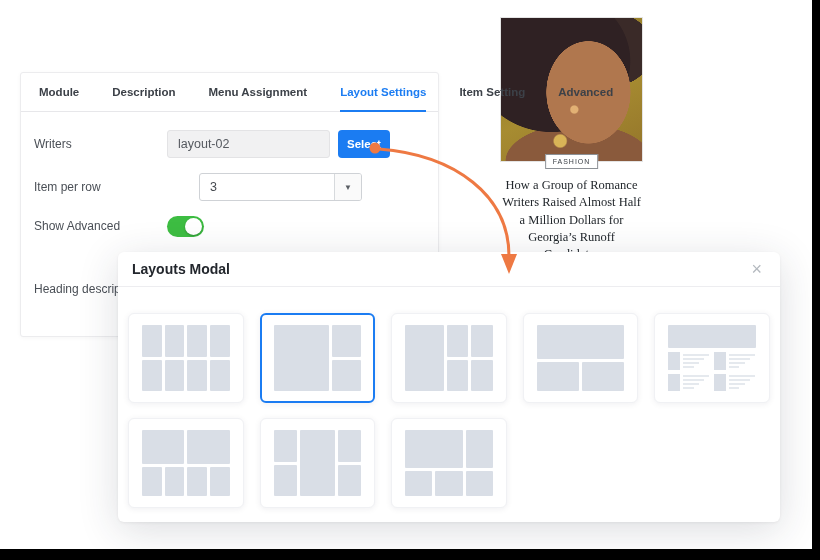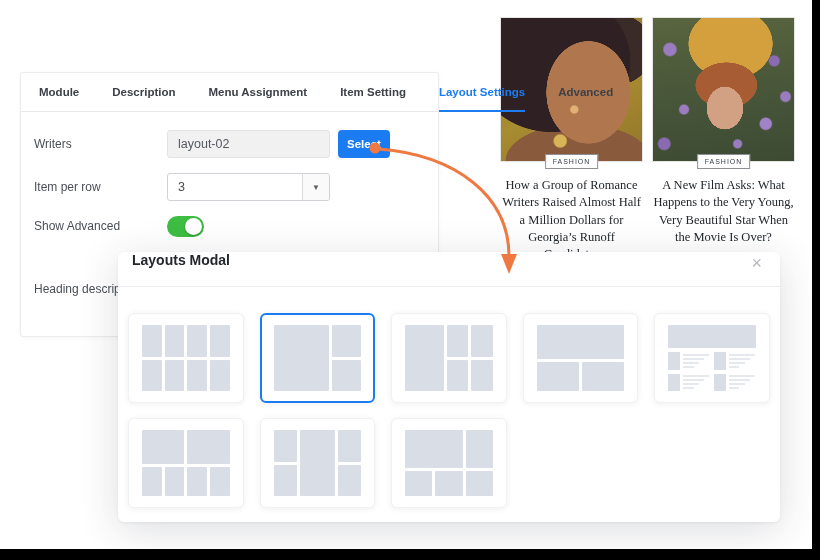--- a/index.html
+++ b/index.html
@@ -29,21 +29,21 @@
   .dropdown .val{padding:0 10px;font-size:12.5px;color:#45494f;}
   .dropdown .caret{width:26px;height:100%;border-left:1px solid #d7dadd;background:#fafafa;
                    display:flex;align-items:center;justify-content:center;font-size:8px;color:#5a5e64;}
   .toggle{width:37px;height:21px;border-radius:11px;background:#3dbd42;position:relative;cursor:pointer;}
   .toggle .knob{position:absolute;top:2px;right:2px;width:17px;height:17px;border-radius:50%;background:#fff;
                 box-shadow:0 1px 2px rgba(0,0,0,.25);}
 
   
   .modal{position:absolute;left:118px;top:252px;width:662px;height:270px;background:#fff;border-radius:6px;
          box-shadow:0 8px 40px rgba(40,45,60,.16), 0 1px 3px rgba(0,0,0,.06);z-index:10;}
-  .modal-head{height:35px;display:flex;justify-content:space-between;
+  .modal-head{height:35px;display:flex;align-items:center;justify-content:space-between;
               padding:0 14px;border-bottom:1px solid #ededf0;box-sizing:border-box;}
   .modal-title{font-size:14px;font-weight:bold;color:#23272d;}
   .modal-close{font-size:18px;color:#b4b9bf;line-height:1;cursor:pointer;padding:2px 4px;}
   .modal-body{padding:26px 10px 14px;display:grid;grid-template-columns:repeat(5,1fr);
               column-gap:16px;row-gap:15px;box-sizing:border-box;}
   .thumb{height:90px;background:#fff;border:1px solid #f0f1f4;border-radius:6px;
          box-shadow:0 1px 6px rgba(30,35,50,.07);padding:11px 13px;box-sizing:border-box;cursor:pointer;}
   .thumb.selected{border:2px solid #1b7cf2;padding:10px 12px;}
   .pat{display:grid;width:100%;height:100%;gap:3px;}
   .pat>div{background:#d9dee6;border-radius:1px;}
@@ -105,32 +105,32 @@
 </head>
 <body>
 
 <div class="stage">
 
   <div class="settings">
     <div class="tabs">
         <div class="tab">Module</div>
         <div class="tab">Description</div>
         <div class="tab">Menu Assignment</div>
+        <div class="tab active">Layout Settings</div>
         <div class="tab">Item Setting</div>
-        <div class="tab active">Layout Settings</div>
         <div class="tab">Advanced</div>
       </div>
 
     <div class="frow" style="top:56px;height:30px;">
       <div class="flabel">Writers</div>
       <div class="ginput">layout-02</div>
       <button class="btn-blue">Select</button>
     </div>
 
-    <div class="frow" style="top:99px;height:30px;">
+    <div class="frow" style="top:99px;height:30px;gap:32px;">
       <div class="flabel">Item per row</div>
       <div class="dropdown">
         <span class="val">3</span>
         <span class="caret">▼</span>
       </div>
     </div>
 
     <div class="frow" style="top:142px;height:22px;">
       <div class="flabel">Show Advanced</div>
       <div class="toggle">
@@ -149,31 +149,20 @@
       <span class="badge">FASHION</span>
     </div>
     <div class="a-title">How a Group of Romance Writers Raised Almost Half a Million Dollars for Georgia’s Runoff Candidates</div>
     <div class="a-byline">
       <span>BY SUPER USER</span>
       <span class="dot">•</span>
       <span>MAR 13</span>
     </div>
   </div>
 
-  <div class="article" style="left:652px;">
-    <div class="photo photo-2">
-      <span class="badge">FASHION</span>
-    </div>
-    <div class="a-title">A New Film Asks: What Happens to the Very Young, Very Beautiful Star When the Movie Is Over?</div>
-    <div class="a-byline">
-      <span>BY SUPER USER</span>
-      <span class="dot">•</span>
-      <span>MAR 13</span>
-    </div>
-  </div>
 
   <div class="modal">
     <div class="modal-head">
       <span class="modal-title">Layouts Modal</span>
       <span class="modal-close">×</span>
     </div>
     <div class="modal-body">
         <div class="thumb">
           <div class="pat pat-grid-4x2">
             <div></div>

